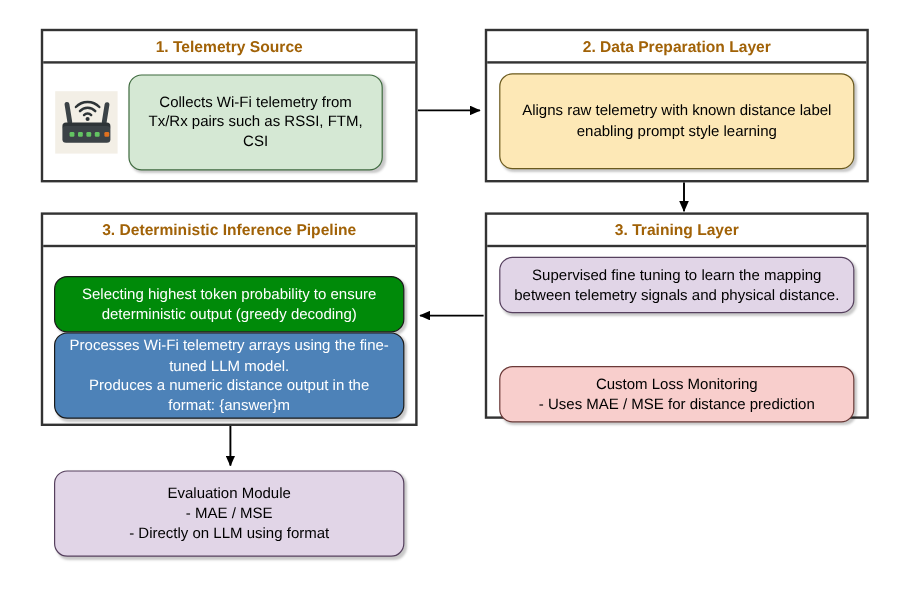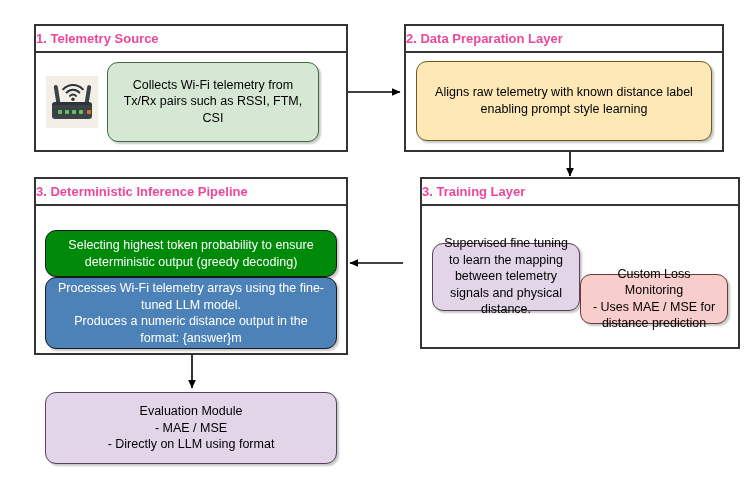--- a/index.html
+++ b/index.html
@@ -21,24 +21,24 @@
   .stage {
     position: absolute;
     box-sizing: border-box;
     border: 2px solid #333333;
     background: #ffffff;
   }
   .stage-title {
     box-sizing: border-box;
     height: 27px;
     line-height: 25px;
-    text-align: left;
+    text-align: center;
     font-weight: bold;
     font-size: 13px;
-    color: #ec4899;
+    color: #a16207;
     border-bottom: 2px solid #333333;
     white-space: nowrap;
     overflow: hidden;
   }
   .stage-body {
     position: relative;
     box-sizing: border-box;
     padding: 9px 10px;
     display: flex;
     align-items: center;
@@ -183,23 +183,23 @@
     </div>
   </div>
 
   <div class="stage" style="left:404px; top:24px; width:320px; height:128px;">
     <div class="stage-title">2. Data Preparation Layer</div>
     <div class="stage-body" style="height:95px;border-radius:29px;">
       <div class="card orange-light" style="width:100%; height:80px;">Aligns raw telemetry with known distance label enabling prompt style learning</div>
     </div>
   </div>
 
-  <div class="stage" style="left:420px; top:177px; width:320px; height:172px;">
+  <div class="stage" style="left:404px; top:177px; width:320px; height:172px;">
     <div class="stage-title">3. Training Layer</div>
-    <div class="stage-body" style="height:141px; justify-content:flex-start; padding:8px 10px;">
+    <div class="stage-body" style="height:141px; flex-direction:column; justify-content:flex-start; padding:8px 10px;">
       <div class="card purple-light" style="width:100%; height:68px;">Supervised fine tuning to learn the mapping between telemetry signals and physical distance.</div>
       <div class="card pink-light" style="width:100%; height:50px; white-space:pre-line;margin-top:44px;">Custom Loss Monitoring
 - Uses MAE / MSE for distance prediction</div>
     </div>
   </div>
 
   <div class="stage" style="left:34px; top:177px; width:314px; height:178px;">
     <div class="stage-title">3. Deterministic Inference Pipeline</div>
     <div class="stage-body" style="height:147px; flex-direction:column; justify-content:space-between; padding:24px 9px;">
       <div class="card green-solid" style="width:100%; height:56px;">Selecting highest token probability to ensure deterministic output (greedy decoding)</div>

